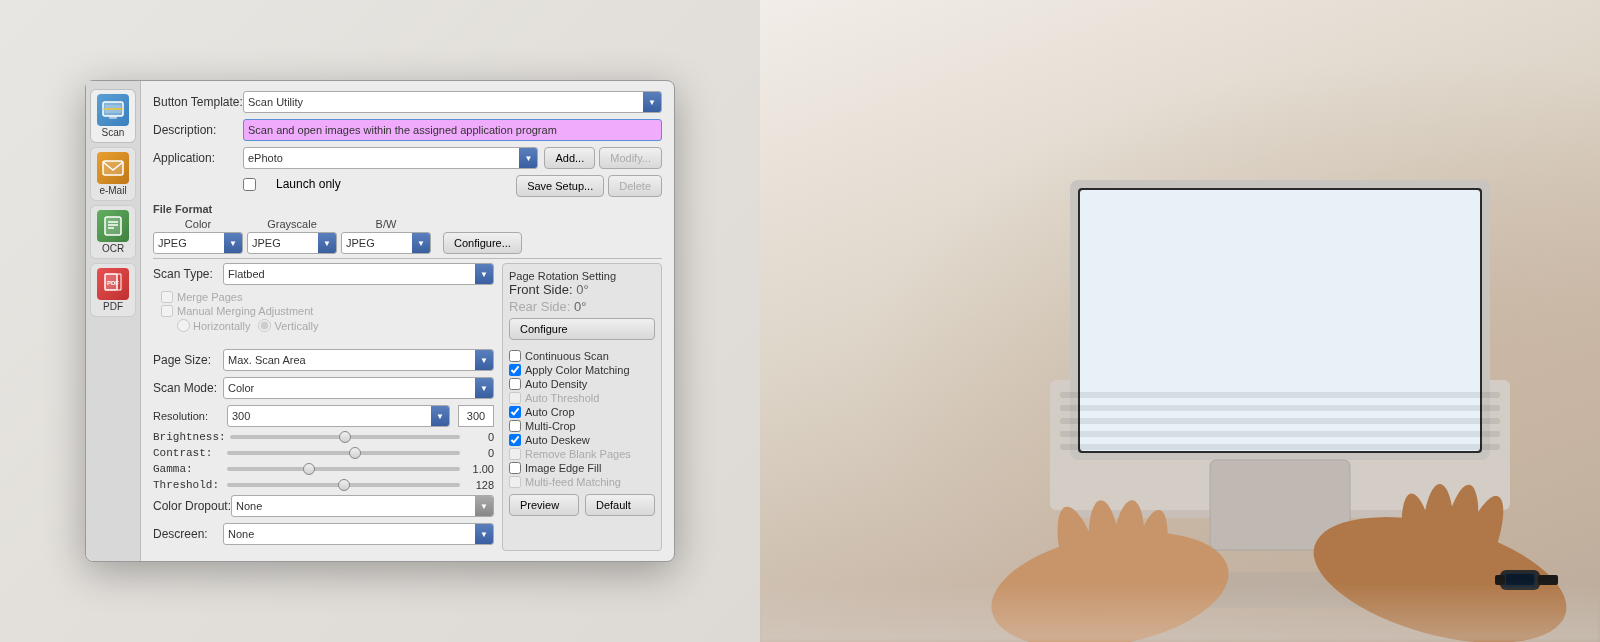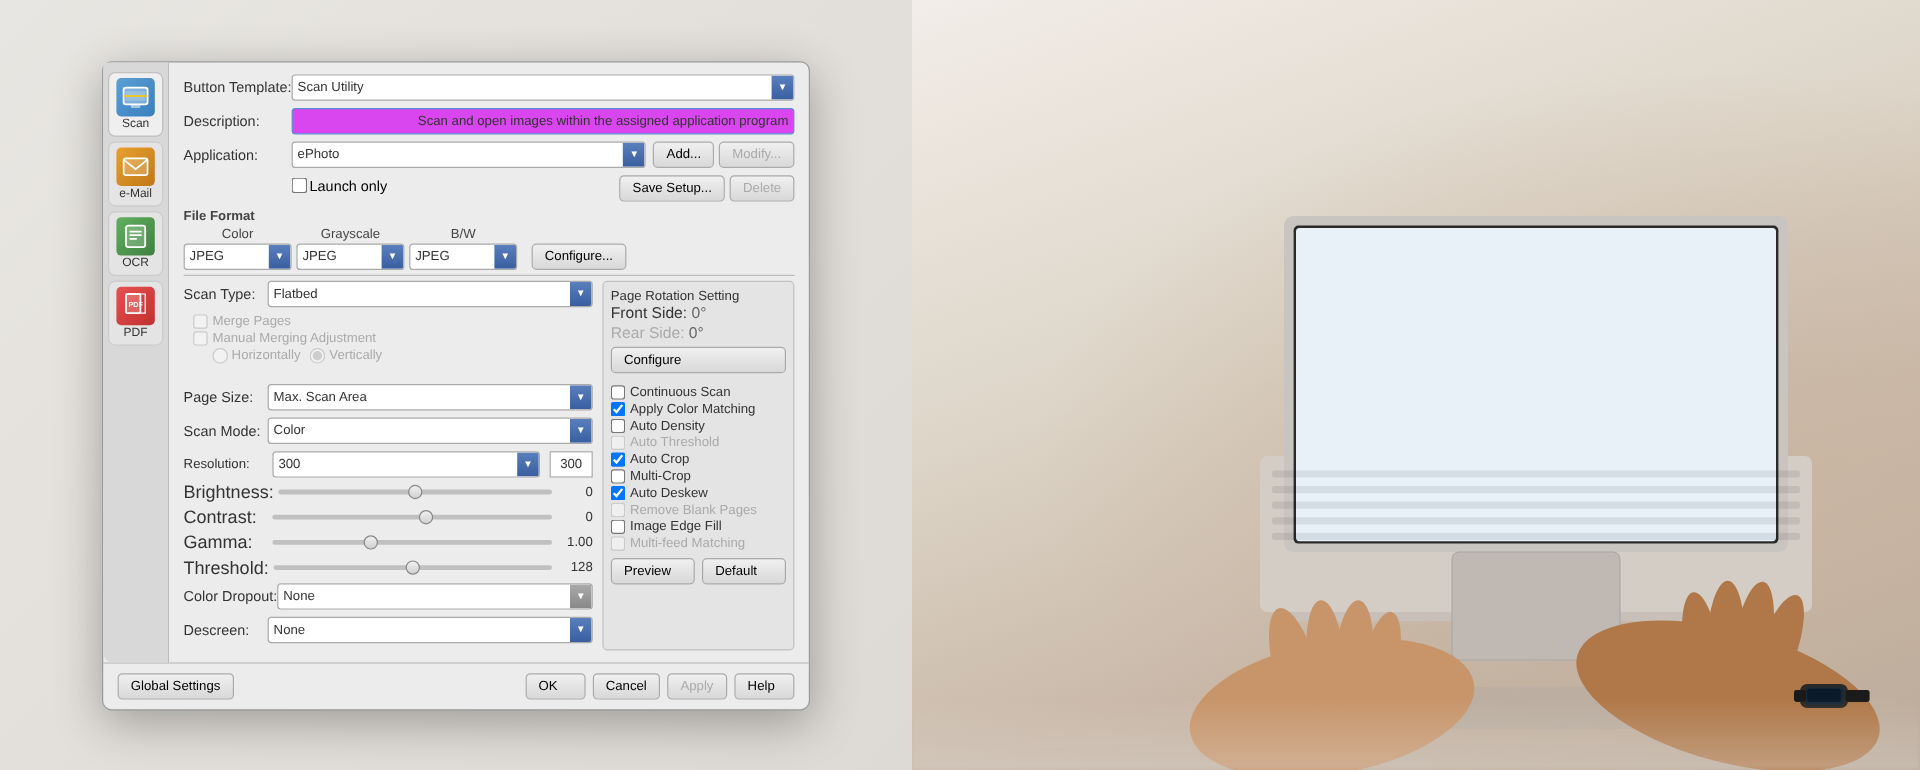--- a/index.html
+++ b/index.html
@@ -177,28 +177,27 @@
       min-width: 70px;
     }
 
     .form-control-full {
       flex: 1;
       display: flex;
       align-items: center;
     }
 
     select, input[type="text"] {
-      background: #d946ef;
+      background: #f0abfc;
       border: 1px solid #aaa;
       border-radius: 3px;
       padding: 2px 4px;
       font-size: 11px;
       color: #333;
       height: 22px;
-      text-align: right;
     }
 
     .description-input {
       flex: 1;
       height: 22px;
       border: 1px solid #5a8fd4;
       border-radius: 3px;
       padding: 2px 4px;
       font-size: 11px;
     }
@@ -323,22 +322,23 @@
     
     .slider-row {
       display: flex;
       align-items: center;
       margin-bottom: 4px;
       gap: 4px;
     }
 
     .slider-label {
       min-width: 70px;
-      font-size: 15px;
-      color: #333;
+      font-size: 11px;
+      color: #333;
+      font-family: Liberation Mono, monospace;
     }
 
     .slider-track {
       flex: 1;
       height: 4px;
       background: #c0c0c0;
       border-radius: 2px;
       position: relative;
     }
 
@@ -451,21 +451,21 @@
     .radio-item {
       display: flex;
       align-items: center;
       gap: 3px;
     }
 
     
     .launch-row {
       display: flex;
       align-items: center;
-      gap: 2px;
+      gap: 20px;
       margin-bottom: 4px;
     }
 
     
     .bg-column {
       position: absolute;
       right: 160px;
       top: 80px;
       width: 25px;
       height: 300px;
@@ -779,29 +779,20 @@
               <button class="btn" style="flex:1;">Preview</button>
               <button class="btn" style="flex:1;">Default</button>
             </div>
 
           </div>
         </div>
 
       </div>
     </div>
 
-    <div class="dialog-footer">
-      <button class="btn">Global Settings</button>
-      <div class="footer-right">
-        <button class="btn" style="min-width:50px;">OK</button>
-        <button class="btn" style="min-width:50px;">Cancel</button>
-        <button class="btn disabled" style="color:#aaa; min-width:50px;">Apply</button>
-        <button class="btn" style="min-width:50px;">Help</button>
-      </div>
-    </div>
 
   </div>
 
 </div>
 
 <div class="right-panel">
 
   <div class="bg-column"></div>
   <div class="bg-cylinder"></div>
 

